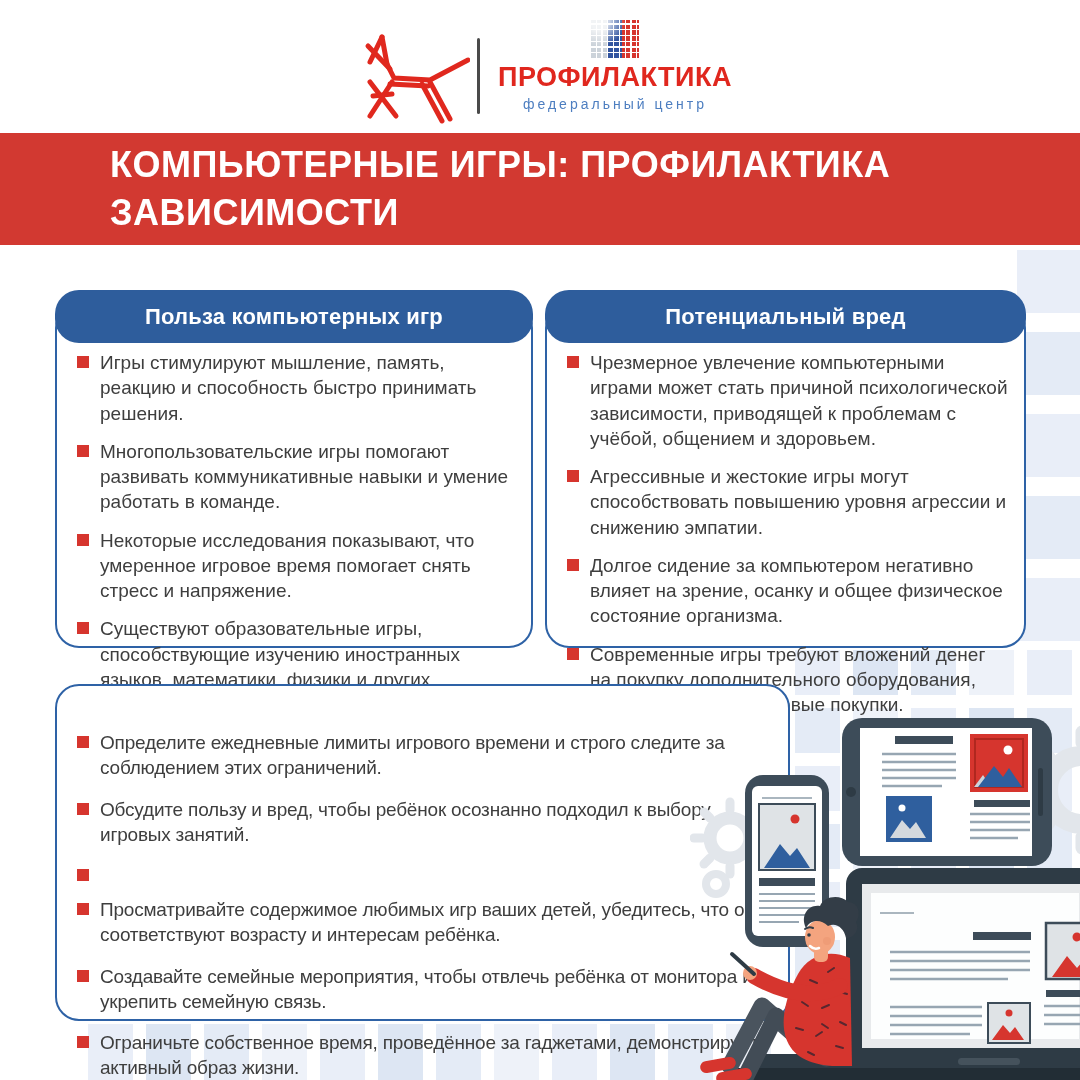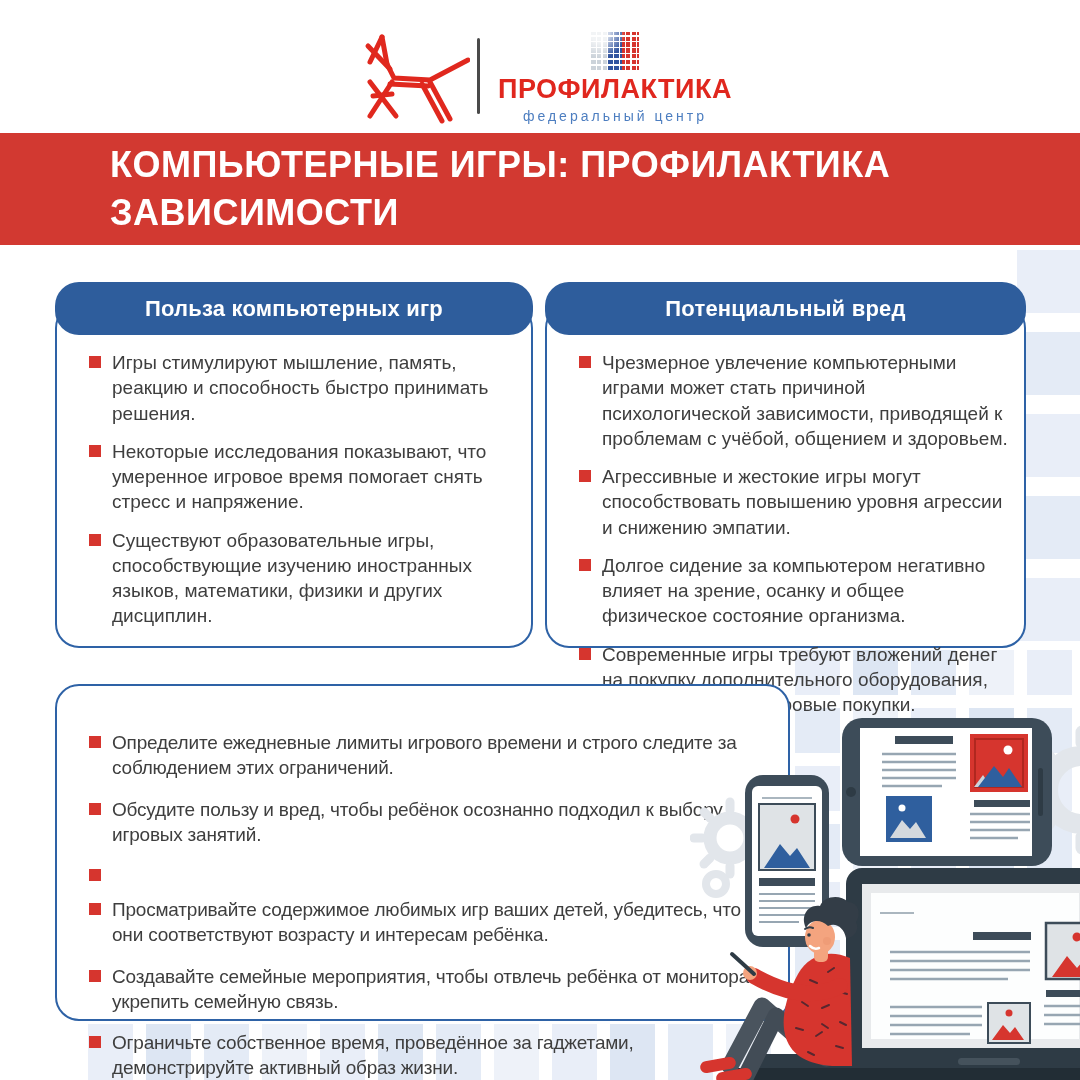--- a/index.html
+++ b/index.html
@@ -11,21 +11,21 @@
   html,body{background:#888}
   .canvas{
     position:relative;width:1080px;height:1080px;margin:0 auto;
     background:#ffffff;overflow:hidden;
     font-family:"Liberation Sans","DejaVu Sans",sans-serif;color:var(--text);
   }
   
   .header{position:absolute;left:0;top:0;width:1080px;height:133px;background:#fff;z-index:1}
   .logo-animal{position:absolute;left:350px;top:22px;width:120px;height:102px}
   .brand-divider{position:absolute;left:477px;top:38px;width:3px;height:76px;background:#4a4a4a;border-radius:2px}
-  .logo-right{position:absolute;left:495px;top:32px;width:240px;text-align:center}
+  .logo-right{position:absolute;left:495px;top:20px;width:240px;text-align:center}
   .mosaic{
     width:48px;height:38px;margin:0 auto 6px auto;
     background:
       radial-gradient(circle at 18% 0%, rgba(255,255,255,.75) 0 10px, rgba(255,255,255,0) 26px),
       repeating-linear-gradient(0deg, rgba(255,255,255,0) 0 4.5px, #fff 4.5px 5.8px),
       repeating-linear-gradient(90deg, rgba(255,255,255,0) 0 4.5px, #fff 4.5px 5.8px),
       linear-gradient(90deg,#ccd3da 0 34%,#31549f 34% 65%,#d6352e 65% 100%);
   }
   .brand-title{font-size:27px;font-weight:800;letter-spacing:.5px;color:var(--logo-red);line-height:1}
   .brand-subtitle{font-size:14px;letter-spacing:3px;color:var(--subtitle-blue);margin-top:5px}
@@ -41,28 +41,28 @@
   
   .deco{position:absolute;inset:0;z-index:0}
   .deco .tile{position:absolute}
   
   .card{position:absolute;z-index:2}
   .card-body{
     position:absolute;left:0;right:0;top:26px;bottom:0;background:#fff;
     border:2px solid var(--border-blue);border-radius:24px;
   }
   .card-pill{
-    position:absolute;left:0;right:0;top:4px;height:53px;background:var(--pill-blue);
+    position:absolute;left:0;right:0;top:12px;height:53px;background:var(--pill-blue);
     border-radius:24px;display:flex;align-items:center;justify-content:center;
     color:#fff;font-weight:700;font-size:22px;letter-spacing:.2px;z-index:1;
   }
   .card-benefits{left:55px;top:278px;width:478px;height:370px}
   .card-harm{left:545px;top:278px;width:481px;height:370px}
   .card-prevention{left:55px;top:658px;width:735px;height:363px}
-  ul.bullets{list-style:none;padding:44px 14px 14px 32px}
+  ul.bullets{list-style:none;padding:44px 14px 14px 20px}
   ul.bullets li{display:flex;gap:11px;margin-bottom:13px}
   .card-prevention ul.bullets li{margin-bottom:16px}
   ul.bullets .sq{flex:0 0 12px;width:12px;height:12px;margin-top:6px;background:var(--accent-red)}
   ul.bullets .txt{font-size:19px;line-height:1.33;color:var(--text)}
   .card-prevention ul.bullets .txt{font-size:19px;letter-spacing:-.2px}
   
   .illustration{position:absolute;left:690px;top:640px;width:390px;height:440px;z-index:3}
 </style>
 </head>
 <body>
@@ -158,20 +158,24 @@
 
   <div class="card card-benefits">
     <div class="card-body">
       <ul class="bullets">
 
           <li>
             <span class="sq"></span>
             <span class="txt">Игры стимулируют мышление, память, реакцию и способность быстро принимать решения.</span>
           </li>
 
+          <li>
+            <span class="sq"></span>
+            <span class="txt">Многопользовательские игры помогают развивать коммуникативные навыки и умение работать в команде.</span>
+          </li>
 
           <li>
             <span class="sq"></span>
             <span class="txt">Некоторые исследования показывают, что умеренное игровое время помогает снять стресс и напряжение.</span>
           </li>
 
           <li>
             <span class="sq"></span>
             <span class="txt">Существуют образовательные игры, способствующие изучению иностранных языков, математики, физики и других дисциплин.</span>
           </li>

